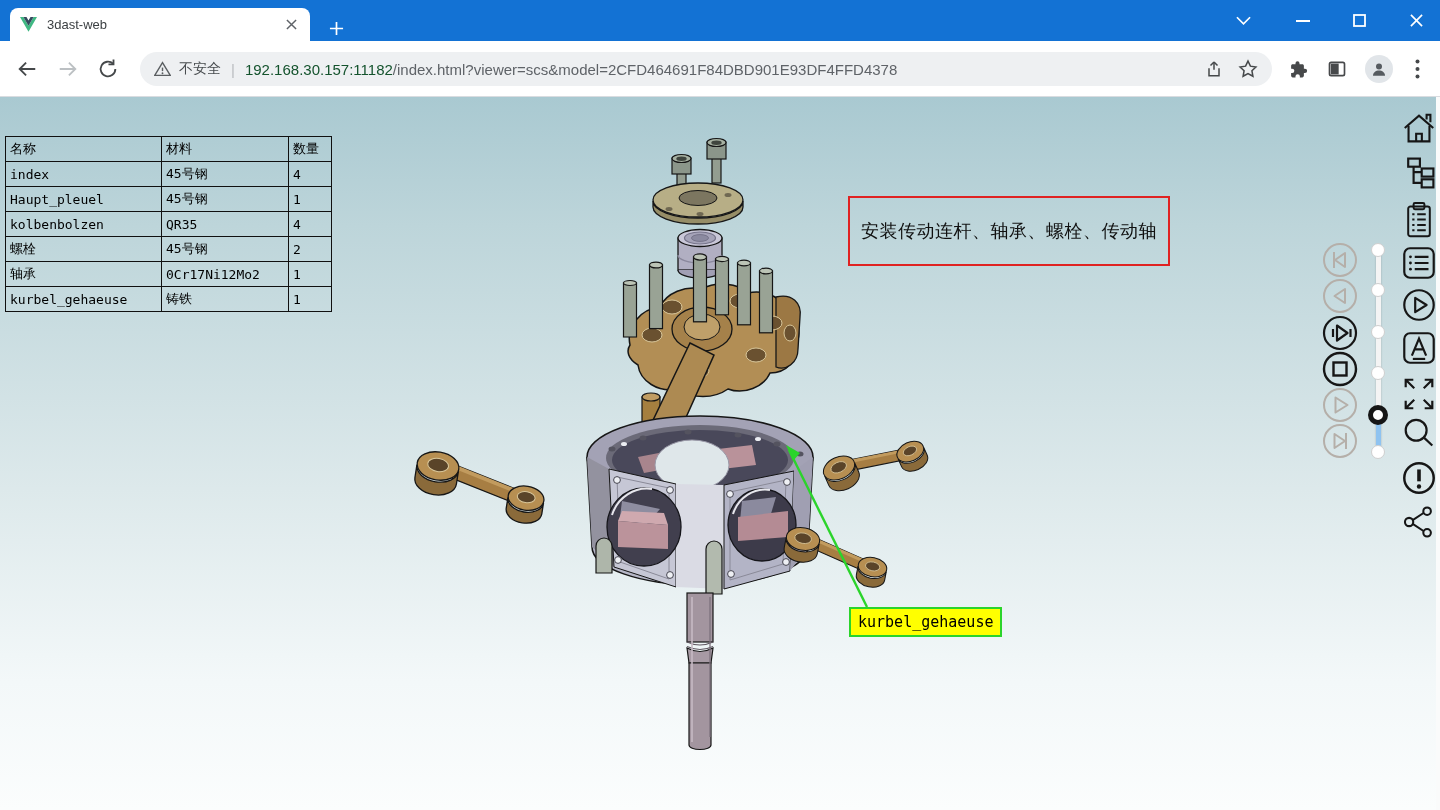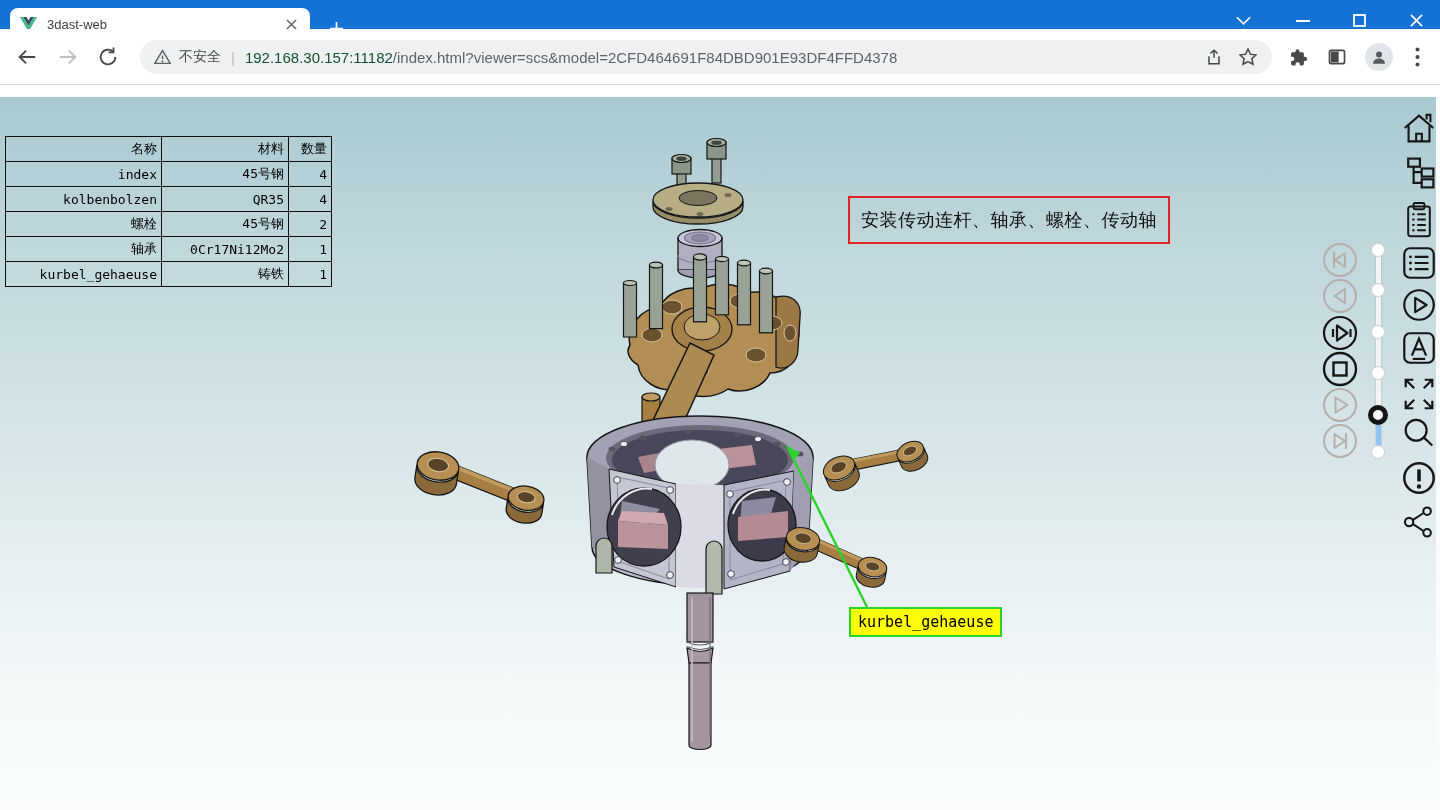--- a/index.html
+++ b/index.html
@@ -8,44 +8,44 @@
 
   
   .titlebar{position:absolute;left:0;top:0;width:1440px;height:41px;background:#1372d4;}
   .tab{position:absolute;left:10px;top:8px;width:300px;height:33px;background:#fff;
        border-radius:8px 8px 0 0;display:flex;align-items:center;padding:0 10px;box-sizing:border-box;}
   .tab-title{font-size:13px;color:#3c4043;margin-left:10px;flex:1;white-space:nowrap;overflow:hidden;}
   .tab-close{width:18px;height:18px;display:flex;align-items:center;justify-content:center;border-radius:50%;}
   .newtab{position:absolute;left:322px;top:14px;width:28px;height:28px;display:flex;align-items:center;justify-content:center;}
   .wctl{position:absolute;top:0;height:41px;width:48px;display:flex;align-items:center;justify-content:center;}
 
-  .toolbar{position:absolute;left:0;top:29px;width:1440px;height:55px;background:#ffffff;border-bottom:1px solid #d9dce0;}
+  .toolbar{position:absolute;left:0;top:41px;width:1440px;height:55px;background:#ffffff;border-bottom:1px solid #d9dce0;}
   .navbtn{position:absolute;top:14px;width:28px;height:28px;display:flex;align-items:center;justify-content:center;}
   .omnibox{position:absolute;left:140px;top:11px;width:1132px;height:34px;border-radius:17px;background:#eef0f2;
            display:flex;align-items:center;padding:0 14px;box-sizing:border-box;}
   .sec-label{font-size:14px;color:#474b4e;margin:0 10px 0 8px;}
   .sec-sep{color:#b9bcbf;font-size:15px;margin-right:10px;font-weight:300;}
   .url{font-size:15px;color:#5f6368;white-space:nowrap;overflow:hidden;flex:1;}
   .url .host{color:#14532d;}
   .obx-ic{margin-left:14px;display:flex;align-items:center;}
   .tbic{position:absolute;top:13px;width:30px;height:30px;display:flex;align-items:center;justify-content:center;}
   .avatar-bg{width:28px;height:28px;border-radius:50%;background:#e1e5e9;display:flex;align-items:center;justify-content:center;}
 
   
   .viewport{position:absolute;left:0;top:97px;width:1440px;height:713px;overflow:hidden;
     background:linear-gradient(180deg,#a9c9d1 0%,#bdd5da 18%,#dde9eb 55%,#f3f8f9 82%,#fbfdfd 100%);}
   .scene{position:absolute;left:0;top:0;}
 
   table.bom{position:absolute;left:5px;top:39px;border-collapse:collapse;
     font-family:"DejaVu Sans Mono","Liberation Mono",monospace;font-size:13px;color:#000;}
-  table.bom td{border:1.6px solid #101010;height:24px;padding:0 4px;white-space:nowrap;text-align:right;}
+  table.bom td{border:1.6px solid #101010;height:24px;padding:0 4px;white-space:nowrap;}
   td.c1{width:147px;} td.c2{width:118px;} td.c3{width:34px;}
 
   .anno{position:absolute;left:848px;top:99px;border:2px solid #e02222;color:#101010;
-        font-size:18px;letter-spacing:.5px;padding:10px 11px;white-space:nowrap;}
+        font-size:18px;letter-spacing:.5px;padding:21px 11px;white-space:nowrap;}
   .plabel{position:absolute;left:849px;top:510px;background:#ffff00;border:2px solid #2bd42b;
         font-family:"DejaVu Sans Mono","Liberation Mono",monospace;font-size:15px;color:#000;
         padding:4px 7px;white-space:nowrap;}
 
   .vtool{position:absolute;left:1398px;width:42px;height:42px;display:flex;align-items:center;justify-content:center;}
   .pbtn{position:absolute;left:1322px;width:36px;height:36px;}
   .slider-track{position:absolute;left:1376px;top:153px;width:5px;height:202px;background:#f4f4f4;border-radius:3px;box-shadow:0 0 2px rgba(0,0,0,.25);}
   .slider-fill{position:absolute;left:1376px;top:318px;width:5px;height:37px;background:#8fc3f0;}
   .sdot{position:absolute;width:14px;height:14px;border-radius:50%;background:#fff;border:1px solid #cfcfcf;box-sizing:border-box;left:1371px;}
   .sthumb{position:absolute;left:1368px;top:308px;width:20px;height:20px;border-radius:50%;background:#fff;border:5.5px solid #161616;box-sizing:border-box;}
@@ -328,20 +328,25 @@
         <td class="c1">名称</td>
         <td class="c2">材料</td>
         <td class="c3">数量</td>
       </tr>
       <tr>
         <td>index</td>
             <td>45号钢</td>
             <td>4</td>
           </tr>
       <tr>
+        <td>Haupt_pleuel</td>
+            <td>45号钢</td>
+            <td>1</td>
+          </tr>
+      <tr>
         <td>kolbenbolzen</td>
             <td>QR35</td>
             <td>4</td>
           </tr>
       <tr>
         <td>螺栓</td>
             <td>45号钢</td>
             <td>2</td>
           </tr>
       <tr>

